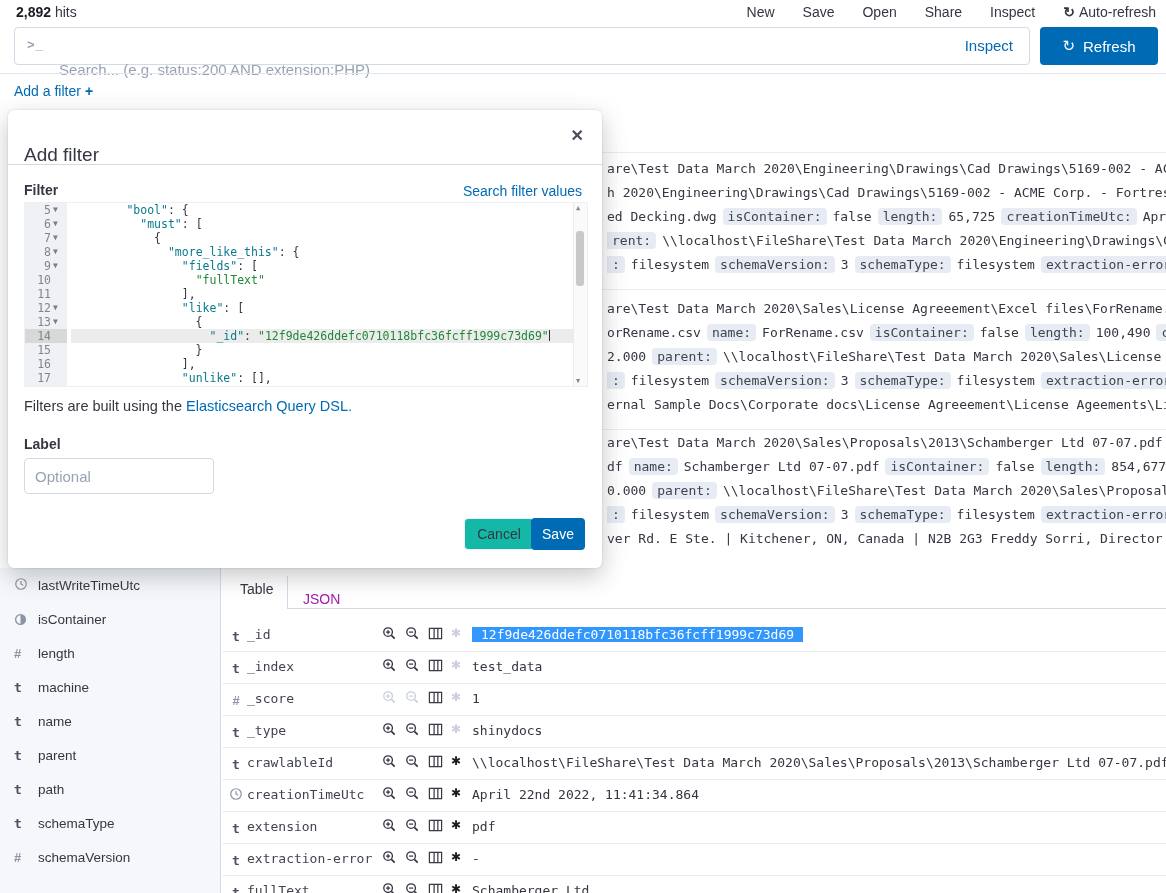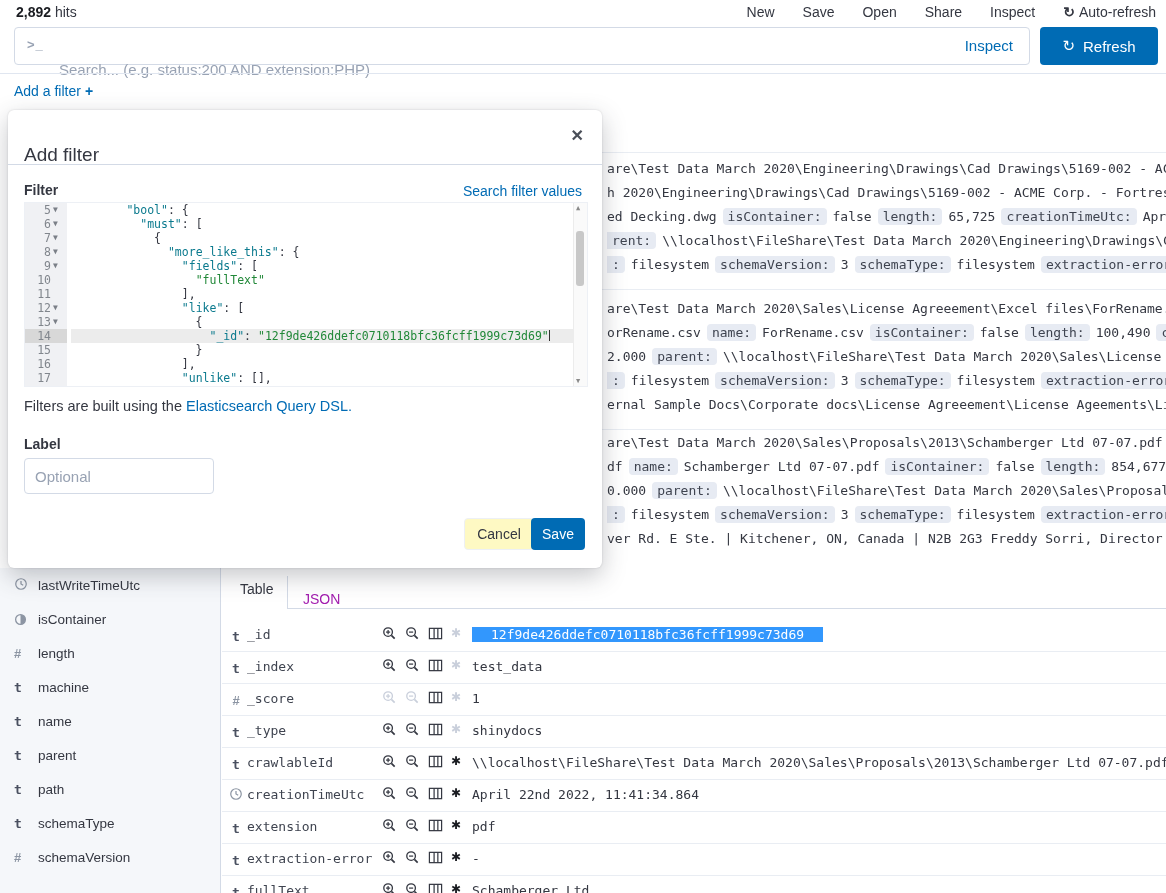--- a/index.html
+++ b/index.html
@@ -54,21 +54,21 @@
   .dr-type .tglyph{font-family:"DejaVu Sans Mono",monospace;font-weight:bold;color:#4A5060;font-size:13px;}
   .dr-type .hglyph{color:#8C95A3;font-size:13px;font-weight:bold;}
   .dr-field{position:absolute;left:25px;top:8px;font-family:"DejaVu Sans Mono",monospace;font-size:13px;color:#3F4450;}
   .dr-icons{position:absolute;left:160px;top:7px;display:flex;gap:8px;align-items:center;}
   .dr-icons .icn{width:15px;height:15px;color:#343741;cursor:pointer;display:inline-flex;}
   .dr-icons .icn.dim{color:#C9CFDB;cursor:default;}
   .dr-icons .star{font-size:12px;line-height:15px;width:14px;cursor:pointer;}
   .star.light{color:#C9CFDB;} .star.dark{color:#1A1C21;}
   .dr-value{position:absolute;left:250px;top:8px;font-family:"DejaVu Sans Mono",monospace;font-size:13px;
             color:#343741;white-space:nowrap;}
-  .dr-value.sel{background:#3297FD;color:#fff;padding:0 19px;}
+  .dr-value.sel{background:#3297FD;color:#fff;padding:0 9px;}
 
   
   #dialog{left:8px;top:110px;width:594px;height:458px;background:#fff;border-radius:6px;z-index:20;
           box-shadow:0 8px 24px rgba(52,55,65,.28), 0 0 2px rgba(52,55,65,.2);}
   #dlg-title{position:absolute;left:16px;top:14px;font-size:19px;color:#343741;margin-top:20px;}
   #dlg-close{position:absolute;right:18px;top:16px;font-size:16px;font-weight:bold;color:#4A4F59;cursor:pointer;}
   #dlg-hdr-divider{position:absolute;left:0;top:54px;width:100%;height:1px;background:#D3DAE6;}
   #dlg-filter-label{position:absolute;left:16px;top:72px;font-size:14px;font-weight:bold;}
   #dlg-search-values{position:absolute;right:20px;top:73px;font-size:14px;color:#006BB4;cursor:pointer;}
 
@@ -88,21 +88,21 @@
   #ed-scroll .arr{position:absolute;left:2px;font-size:7px;color:#8A8A8A;}
   #ed-scroll .thumb{position:absolute;left:2px;top:28px;width:8px;height:55px;background:#C8C8C8;border-radius:3px;}
 
   #dlg-dsl{position:absolute;left:16px;top:288px;font-size:14.5px;color:#343741;}
   #dlg-dsl a{color:#006BB4;text-decoration:none;cursor:pointer;}
   #dlg-label-label{position:absolute;left:16px;top:326px;font-size:14px;font-weight:bold;text-align:right;}
   #dlg-label-input{position:absolute;left:16px;top:348px;width:168px;height:34px;border:1px solid #D3DAE6;
                    border-radius:4px;font-size:15px;padding:0 10px;color:#343741;
                    font-family:"Liberation Sans",sans-serif;}
   #dlg-label-input::placeholder{color:#98A2B3;}
-  #dlg-cancel{position:absolute;left:456px;top:408px;width:70px;height:32px;background:#fef9c3;
+  #dlg-cancel{position:absolute;left:456px;top:408px;width:70px;height:32px;background:#14b8a6;
               border:1px solid #EDF0F5;border-radius:4px;font-size:14px;color:#343741;cursor:pointer;
               font-family:"Liberation Sans",sans-serif;}
   #dlg-save{position:absolute;left:523px;top:408px;width:54px;height:32px;background:#006BB4;border:none;
             border-radius:4px;font-size:14px;color:#fff;cursor:pointer;font-family:"Liberation Sans",sans-serif;}
 </style>
 </head>
 <body>
 
 <div id="app">
 

